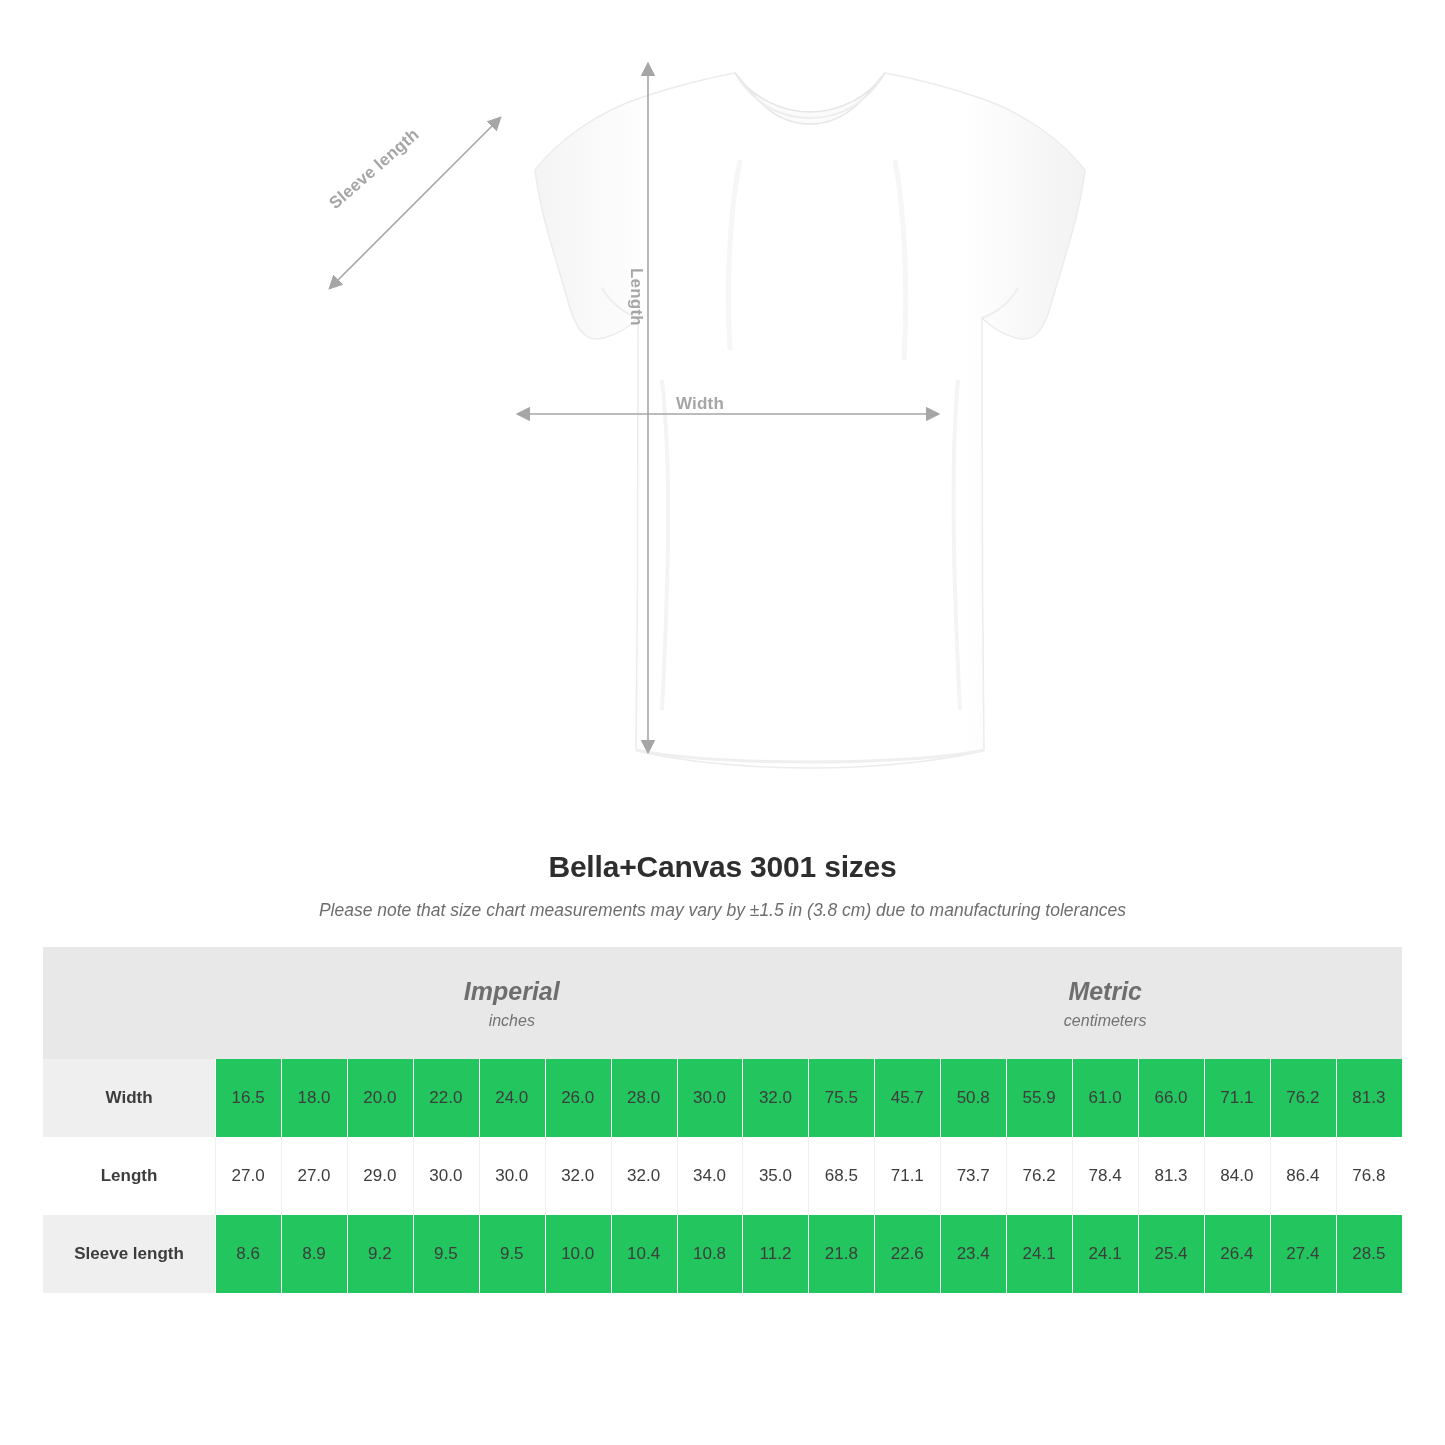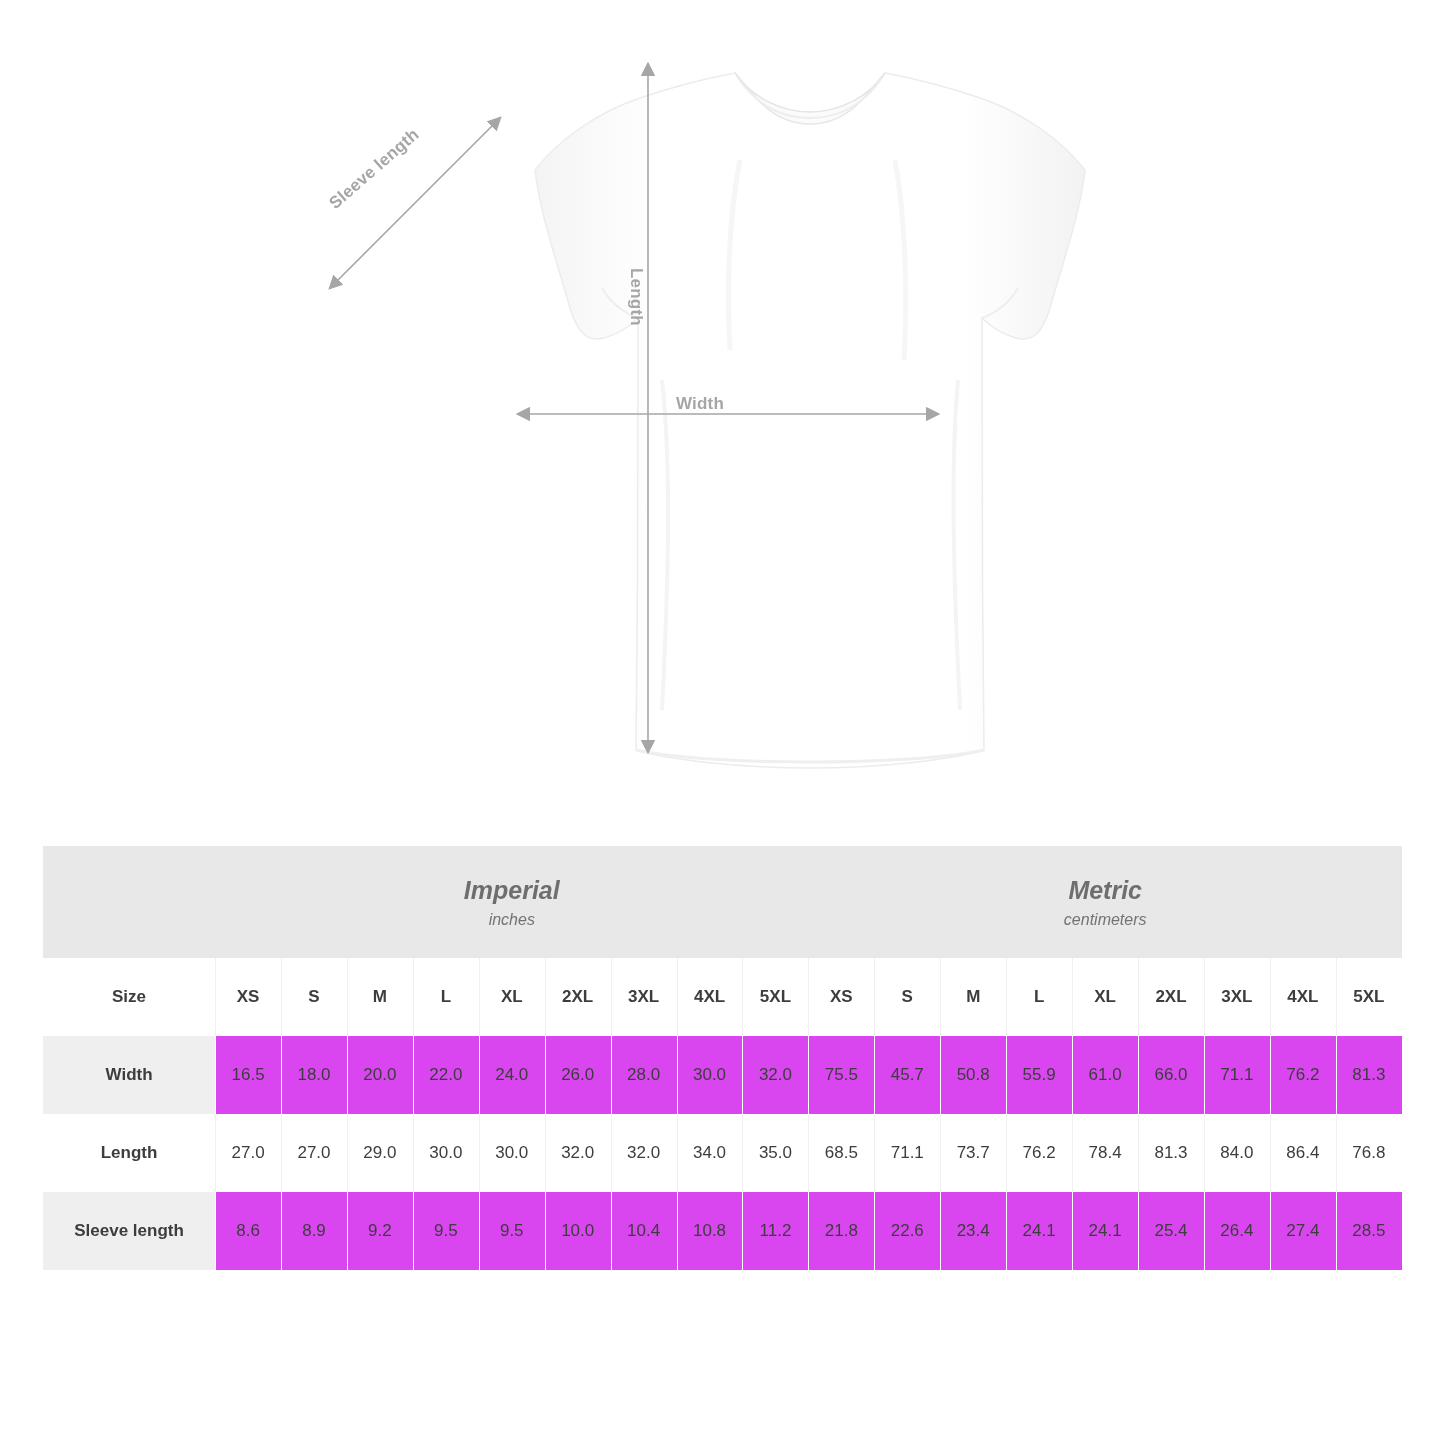--- a/index.html
+++ b/index.html
@@ -120,21 +120,21 @@
   }
   tr.r-size td { height: 76px; background: #ffffff; }
   tr.r-size td.row-head { background: #ffffff; }
   tr.r-width td { height: 76px; background: #efefef; }
   tr.r-length td { height: 76px; background: #ffffff; }
   tr.r-sleeve td { height: 76px; background: #efefef; }
 
   tr.r-size td.cell,
   tr.r-length td.cell { background: #ffffff; }
   tr.r-width td.cell,
-  tr.r-sleeve td.cell { background: #d946ef; }
+  tr.r-sleeve td.cell { background: #22c55e; }
 
   
   td.cell {
     box-shadow: inset 1px 0 0 #ffffff;
   }
   tr.r-size td.cell, tr.r-length td.cell {
     box-shadow: inset 1px 0 0 #f0f0f0;
   }
   .colhead { font-weight: bold; font-size: 18px; color: #3d3d3d; }
   .firstcol { width: 172px; }
@@ -214,20 +214,24 @@
 
         <line x1="190" y1="68" x2="20" y2="238" stroke="#a6a6a6" stroke-width="1.6" marker-start="url(#arrowStart)" marker-end="url(#arrowEnd)"></line>
       </svg>
     </div>
 
     <div class="dim-label label-sleeve">Sleeve length</div>
     <div class="dim-label label-length">Length</div>
     <div class="dim-label label-width">Width</div>
   </div>
 
+  <div class="title-block">
+    <div class="chart-title">Bella+Canvas 3001 sizes</div>
+    <div class="chart-note">Please note that size chart measurements may vary by ±1.5 in (3.8 cm) due to manufacturing tolerances</div>
+  </div>
 
   <div class="table-wrap">
     <table class="size-table">
       <colgroup>
         <col class="firstcol">
         <col class="valcol">
           <col class="valcol">
           <col class="valcol">
           <col class="valcol">
           <col class="valcol">
@@ -251,41 +255,20 @@
           <td colspan="9">
             <div class="unit-name">Imperial</div>
             <div class="unit-sub">inches</div>
           </td>
           <td colspan="9">
             <div class="unit-name">Metric</div>
             <div class="unit-sub">centimeters</div>
           </td>
         </tr>
 
-        <tr class="r-size">
-          <td class="row-head">Size</td>
-          <td class="cell colhead">XS</td>
-          <td class="cell colhead">S</td>
-          <td class="cell colhead">M</td>
-          <td class="cell colhead">L</td>
-          <td class="cell colhead">XL</td>
-          <td class="cell colhead">2XL</td>
-          <td class="cell colhead">3XL</td>
-          <td class="cell colhead">4XL</td>
-          <td class="cell colhead">5XL</td>
-          <td class="cell colhead">XS</td>
-          <td class="cell colhead">S</td>
-          <td class="cell colhead">M</td>
-          <td class="cell colhead">L</td>
-          <td class="cell colhead">XL</td>
-          <td class="cell colhead">2XL</td>
-          <td class="cell colhead">3XL</td>
-          <td class="cell colhead">4XL</td>
-          <td class="cell colhead">5XL</td>
-        </tr>
 
         <tr class="r-width">
           <td class="row-head">Width</td>
           <td class="cell">16.5</td>
           <td class="cell">18.0</td>
           <td class="cell">20.0</td>
           <td class="cell">22.0</td>
           <td class="cell">24.0</td>
           <td class="cell">26.0</td>
           <td class="cell">28.0</td>

